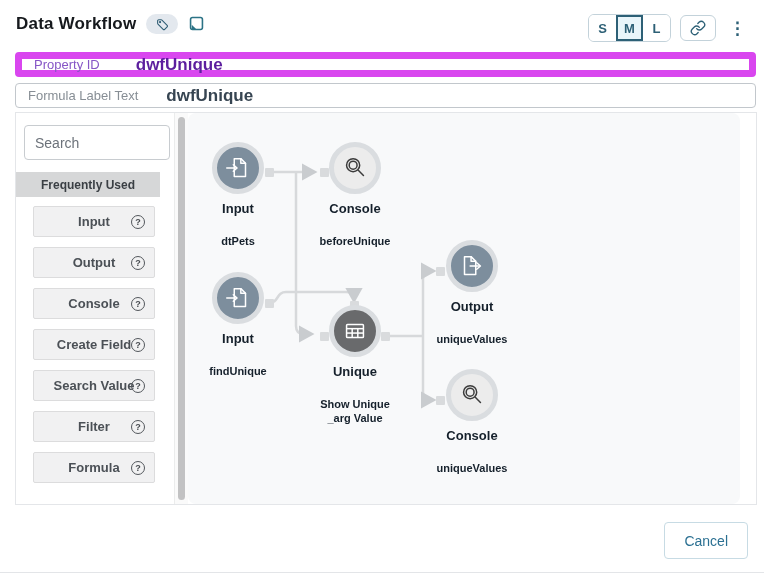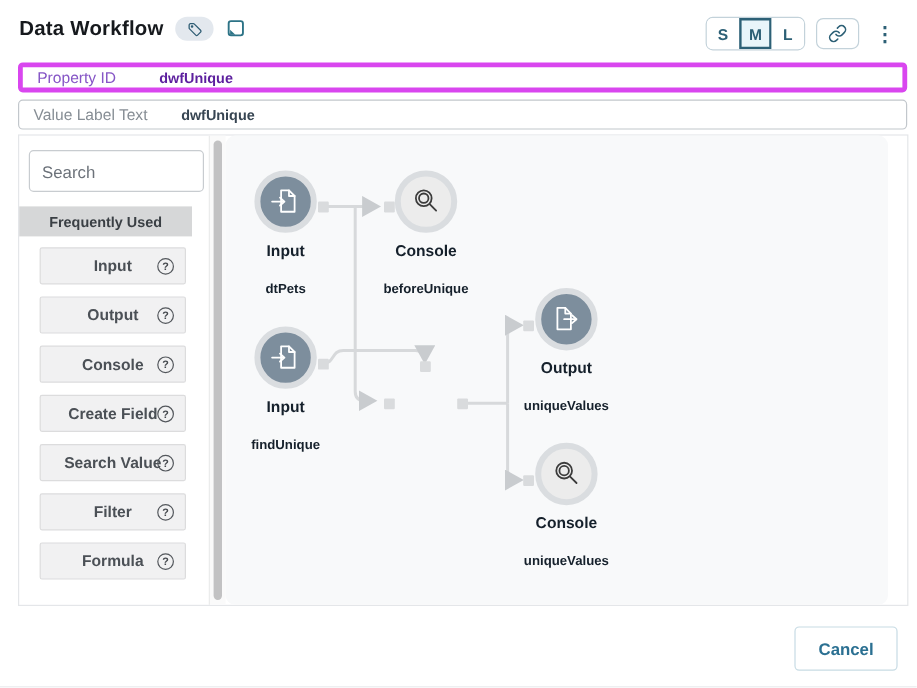--- a/index.html
+++ b/index.html
@@ -19,26 +19,26 @@
   .sml .seg { width:27px; height:26px; display:flex; align-items:center; justify-content:center;
     font-size:13px; font-weight:700; color:#2d6076; background:#fff; cursor:pointer; }
   .sml .seg.sel { background:#e9f5fa; box-shadow: inset 0 0 0 2px #2d6076; }
   .link-btn { width:36px; height:26px; border:1px solid #c3d2da; border-radius:6px;
     display:flex; align-items:center; justify-content:center; color:#2d6076; background:#fff; }
   .kebab { color:#2d6076; font-size:17px; font-weight:700; padding:0 4px; line-height:1; cursor:pointer; }
 
   
   .frow { height:25px; margin:0 8px 6px 15px; border-radius:4px; display:flex;
     align-items:center; padding:0 12px; background:#fff; }
-  .frow.pid { border:4px solid #d946ef; }
+  .frow.pid { border:7px solid #d946ef; }
   .frow.clabel { border:1px solid #c2c7cc; }
   .frow .flabel { font-size:13px; }
   .pid .flabel { color:#8656c6; }
   .clabel .flabel { color:#878e95; }
-  .frow .fvalue { font-size:12px; font-weight:700; margin-left:36px; }
+  .frow .fvalue { font-size:17px; font-weight:700; margin-left:36px; }
   .pid .fvalue { color:#5c1f9e; }
   .clabel .fvalue { color:#374552; margin-left:28px; }
 
   
   .panel { position:absolute; left:15px; top:112px; width:742px; height:393px;
     border:1px solid #e4e6e9; background:#fff; display:flex; }
   .sidebar { width:158px; position:relative; padding-top:12px; }
   .search { display:block; width:146px; margin:0 0 12px 8px; height:35px;
     border:1px solid #c8ccd0; border-radius:4px; padding:0 10px; font-size:14px;
     color:#3a3f44; font-family:"Liberation Sans",sans-serif; outline:none; }
@@ -70,21 +70,21 @@
   .circle.dark  { background:#696a6c; color:#fff; }
   .node-label { margin-top:7px; font-size:13px; font-weight:700; color:#15202b; text-align:center; }
   .node-sub { margin-top:19px; font-size:11px; font-weight:700; color:#15202b;
     text-align:center; white-space:pre-line; line-height:1.25; }
 
   
   .footer { position:absolute; right:16px; bottom:13px; display:flex; gap:14px; }
   .btn { border-radius:4px; font-size:14px; font-family:"Liberation Sans",sans-serif;
     cursor:pointer; height:37px; display:flex; align-items:center; }
   .btn.cancel { background:#fff; border:1px solid #c7dbe4; color:#2b7092;
-    font-weight:700; padding:16px 19px;text-align:center; }
+    font-weight:400; padding:16px 19px;text-align:center; }
   .btn.save { background:#2b7092; border:1px solid #2b7092; color:#fff;
     font-weight:700; padding:0 16px; }
 </style>
 </head>
 <body>
 
 <div class="page">
 
   <div class="hdr">
     <span class="title">Data Workflow</span>
@@ -114,21 +114,21 @@
       </span>
       <span class="kebab">⋮</span>
     </div>
   </div>
 
   <div class="frow pid">
     <span class="flabel">Property ID</span>
     <span class="fvalue">dwfUnique</span>
   </div>
   <div class="frow clabel">
-    <span class="flabel">Value Label Text</span>
+    <span class="flabel">Formula Label Text</span>
     <span class="fvalue">dwfUnique</span>
   </div>
 
   <div class="panel">
 
     <div class="sidebar">
       <input class="search" type="text" placeholder="Search" style="">
       <div class="side-hdr">Frequently Used</div>
       <div class="side-items">
         <div class="side-item">
@@ -224,20 +224,34 @@
             <path d="M12 6 h7 l5 5 v14 H12 z"></path>
               <path d="M19 6 v5 h5"></path>
             <path d="M4 16 h10"></path>
               <path d="M11 12.5 L15 16 L11 19.5"></path>
           </svg>
         </div>
         <div class="node-label">Input</div>
         <div class="node-sub">findUnique</div>
       </div>
 
+      <div class="node" style="left:117px; top:192px;">
+        <div class="circle dark">
+          <svg width="30" height="30" viewBox="0 0 32 32" fill="none" stroke="currentColor" stroke-width="1.6" stroke-linejoin="round">
+            <rect x="7" y="9" width="18" height="14" rx="1"></rect>
+            <path d="M7 13.5 H25"></path>
+              <path d="M7 18.2 H25"></path>
+            <path d="M13 13.5 V23"></path>
+              <path d="M19 13.5 V23"></path>
+          </svg>
+        </div>
+        <div class="node-label">Unique</div>
+        <div class="node-sub">Show Unique
+_arg Value</div>
+      </div>
 
       <div class="node" style="left:234px; top:127px;">
         <div class="circle slate">
           <svg width="30" height="30" viewBox="0 0 32 32" fill="none" stroke="currentColor" stroke-width="1.6" stroke-linejoin="round" stroke-linecap="round">
             <path d="M8 6 h7 l5 5 v14 H8 z"></path>
               <path d="M15 6 v5 h5"></path>
             <path d="M14 16 h10"></path>
               <path d="M21 12.5 L25 16 L21 19.5"></path>
           </svg>
         </div>

